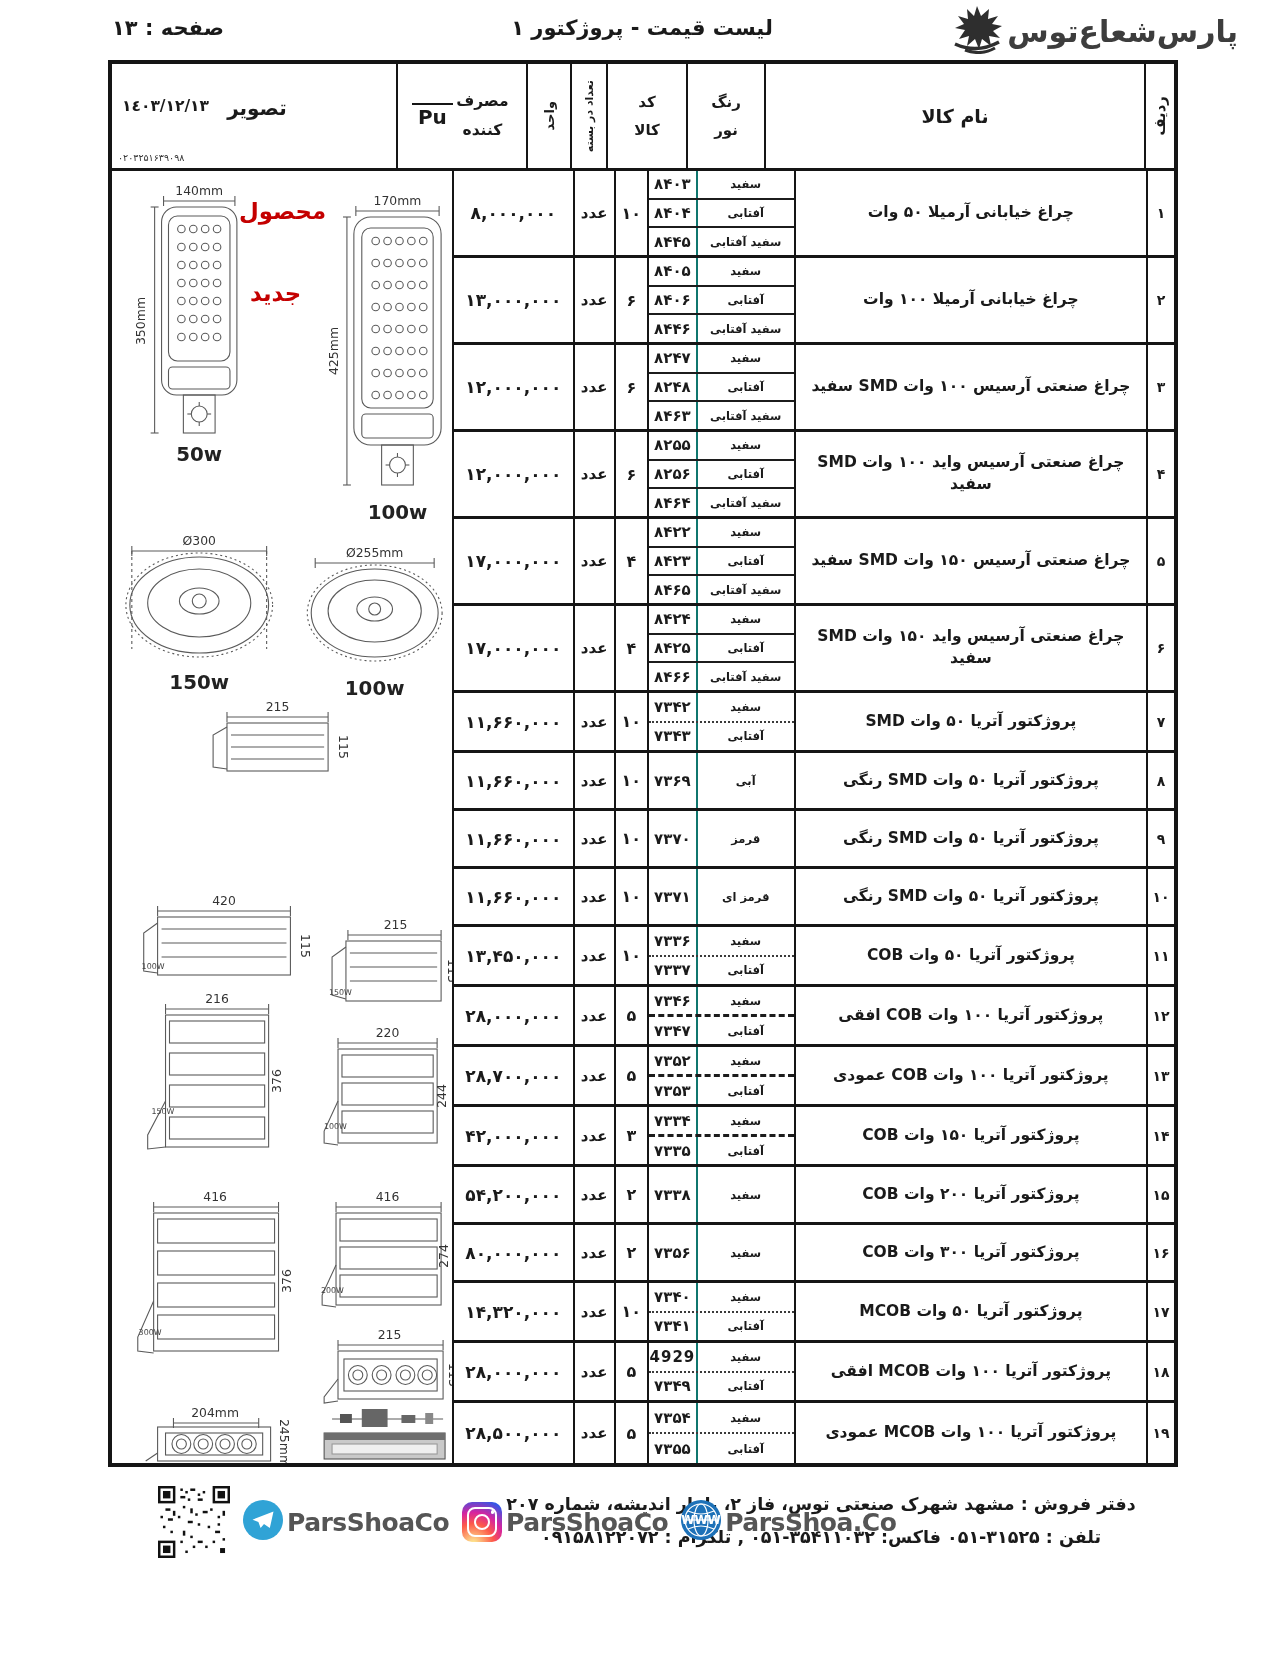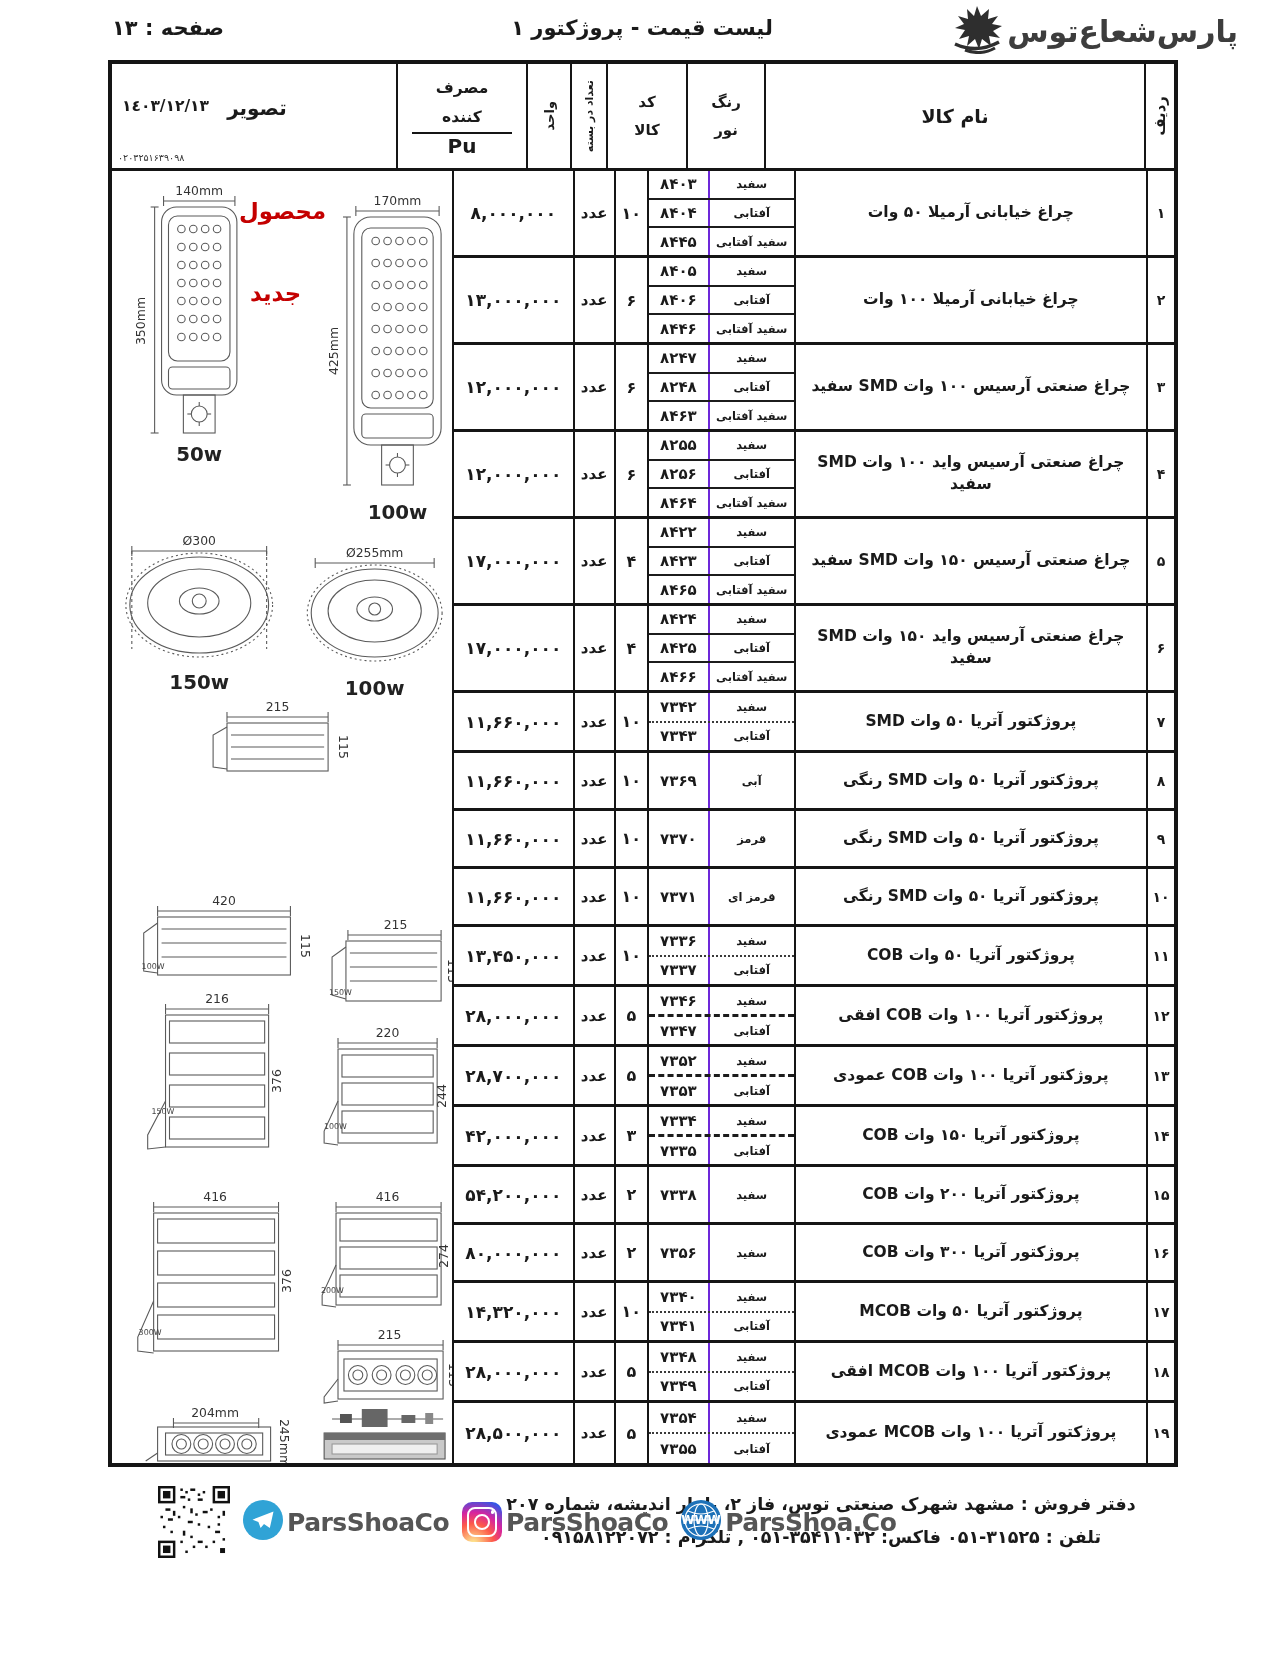--- a/index.html
+++ b/index.html
@@ -22,42 +22,42 @@
     justify-content:center;text-align:center;}
   .w-no{width:30px}.w-name{width:380px}.w-color{width:78px}.w-code{width:80px}
   .w-qty{width:36px}.w-unit{width:44px}.w-price{width:130px}
   .w-img{flex:1;border-left:none}
   .h-vert{writing-mode:vertical-rl;transform:rotate(180deg);}
   .h-no{font-size:15px;font-weight:bold;}
   .h-name{font-size:19px;font-weight:bold;}
   .h-two{font-size:15px;font-weight:bold;white-space:pre-line;line-height:1.9;}
   .h-qty{font-size:11px;font-weight:bold;}
   .h-unit{font-size:13px;font-weight:bold;}
-  .h-price{flex-direction:column;padding:14px;}
+  .h-price{flex-direction:row;padding:14px;}
   .h-price .top{flex:1.45;display:flex;align-items:center;justify-content:center;width:100%;
     white-space:pre-line;font-size:15.5px;font-weight:bold;line-height:1.9;}
   .h-price .bottom{flex:1;width:100%;box-sizing:border-box;border-top:2.5px solid #151515;
     display:flex;align-items:center;justify-content:center;font-size:20px;font-weight:bold;
     font-family:"DejaVu Sans",sans-serif;}
   .h-img{position:relative;}
   .img-title{position:absolute;top:32px;left:50%;transform:translateX(-45%);
     font-size:20px;font-weight:bold;direction:rtl;}
   .img-date{position:absolute;top:33px;left:10px;font-size:15.5px;font-weight:bold;direction:ltr;}
   .img-serial{position:absolute;bottom:5px;left:6px;font-size:9.5px;letter-spacing:1.5px;
     color:#333;direction:ltr;}
 
   .tbody{display:flex;direction:rtl;}
   .rows{display:flex;flex-direction:column;width:722px;}
   .row{display:flex;direction:rtl;border-bottom:3px solid #151515;box-sizing:border-box;}
   .row:last-child{border-bottom:none;}
   .c-no{font-size:14px;font-weight:bold;}
   .c-name{font-weight:bold;font-size:15.5px;line-height:1.4;padding:0 0;direction:rtl;}
   .c-var{flex-direction:column;align-items:stretch;justify-content:stretch;padding:0;width:158px;}
   .var{flex:1;display:flex;direction:rtl;align-items:stretch;}
-  .v-color{width:86px;box-sizing:border-box;border-left:2px solid #6d28d9;display:flex;
+  .v-color{width:98px;box-sizing:border-box;border-left:2px solid #0f766e;display:flex;
     align-items:center;justify-content:center;font-size:11.5px;font-weight:bold;}
   .v-code{flex:1;display:flex;align-items:center;justify-content:center;direction:ltr;
     font-size:15px;font-weight:bold;letter-spacing:1px;}
   .sep-solid .var:not(:last-child){border-bottom:2px solid #1c1c1c;}
   .sep-dotted .var:not(:last-child){border-bottom:2px dotted #3a3a3a;}
   .sep-dashed .var:not(:last-child){border-bottom:3px dashed #1c1c1c;}
   .c-qty{font-size:16px;font-weight:bold;direction:ltr;}
   .c-unit{font-size:15px;font-weight:bold;}
   .c-price{font-size:17px;font-weight:bold;letter-spacing:2.5px;direction:ltr;}
   .img-cell{flex:1;border-left:none;position:relative;}
@@ -437,21 +437,21 @@
     <div class="cell w-unit c-unit">عدد</div>
     <div class="cell w-price c-price">۱۴,۳۲۰,۰۰۰</div>
   </div>
 
   <div class="row" style="height: 60px;">
     <div class="cell w-no c-no">۱۸</div>
     <div class="cell w-name c-name">پروژکتور آتریا ۱۰۰ وات MCOB افقی</div>
     <div class="cell c-var sep-dotted">
             <div class="var">
               <div class="v-color">سفید</div>
-              <div class="v-code">۷۳۴۸</div>
+              <div class="v-code">4929</div>
             </div>
             <div class="var">
               <div class="v-color">آفتابی</div>
               <div class="v-code">۷۳۴۹</div>
             </div>
           </div>
     <div class="cell w-qty c-qty">۵</div>
     <div class="cell w-unit c-unit">عدد</div>
     <div class="cell w-price c-price">۲۸,۰۰۰,۰۰۰</div>
   </div>

